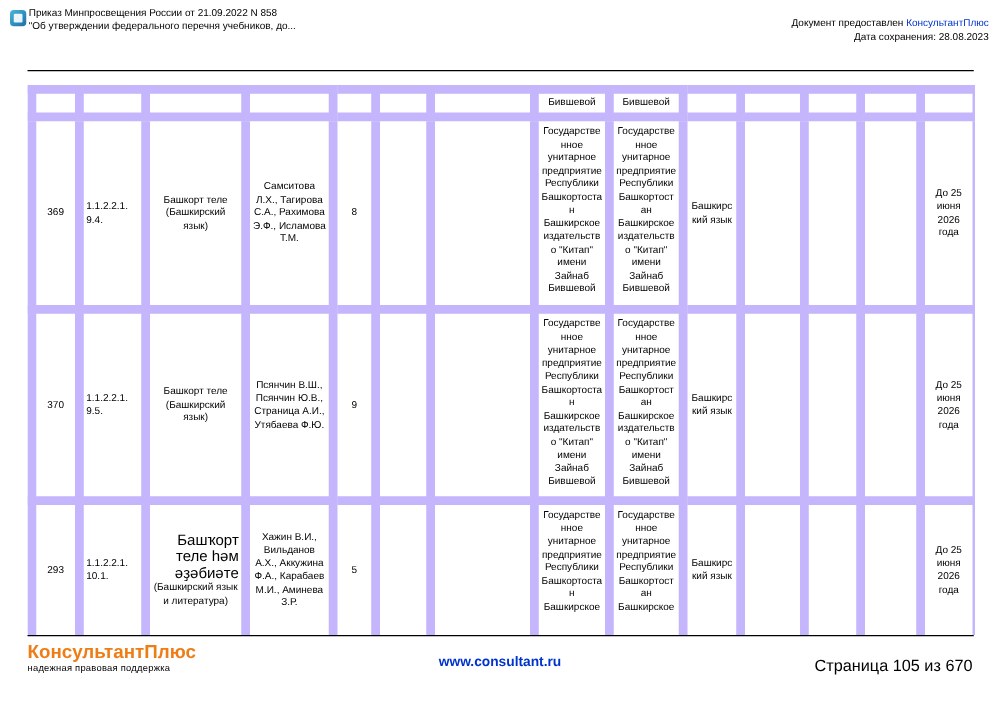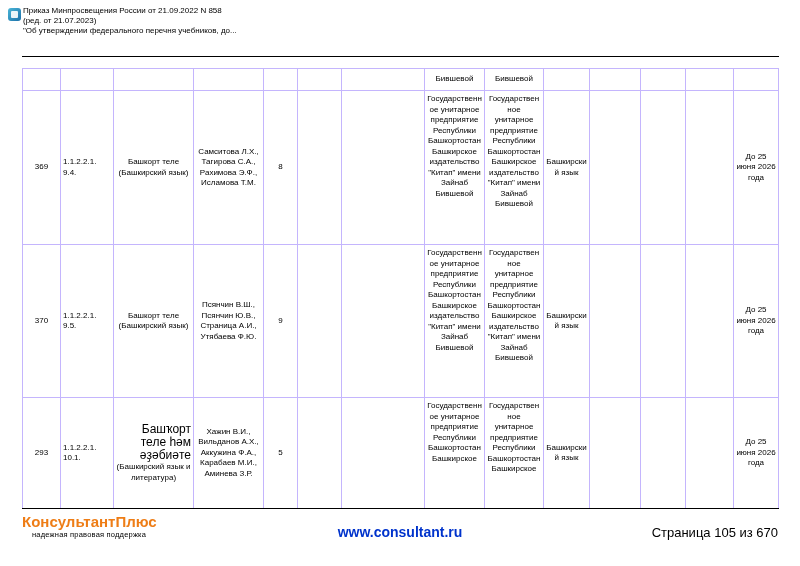--- a/index.html
+++ b/index.html
@@ -28,53 +28,56 @@
   .link { color: #0033cc; text-decoration: none; }
 
   .rule { position: absolute; left: 22px; width: 757px; height: 0; border-top: 1px solid #000; }
   .rule-top { top: 56px; }
   .rule-bottom { top: 508px; }
 
   
   .tbl-wrap { position: absolute; left: 22px; top: 68px; width: 758px; height: 440px; overflow: hidden; }
   table { border-collapse: collapse; table-layout: fixed; width: 756px; }
   td {
-    border: 1px solid #c4b5fd;
+    border: 7px solid #c4b5fd;
     font-size: 8px; line-height: 10.5px;
     text-align: center; vertical-align: middle;
     padding: 1px 2px; overflow: hidden; overflow-wrap: break-word; word-wrap: break-word;
   }
   td.code { text-align: left; white-space: pre-line; padding-left: 2px; }
   td.pub  { vertical-align: top; padding-top: 3px; }
   .name-big { font-size: 12px; line-height: 13px; text-align: right; }
   .r-carry { height: 22px; }
   .r-a { height: 154px; }
   .r-b { height: 153px; }
   .r-c { height: 111px; }
 
   
   .f-left { position: absolute; left: 22px; top: 513px; }
   .logo-title { color: #ee7d16; font-weight: bold; font-size: 15px; line-height: 17px; }
-  .logo-sub { font-size: 7.5px; line-height: 9px; letter-spacing: .2px; margin-left: 10px; }
-  .f-center { position: absolute; left: 0; right: 0; top: 524px; text-align: center; display: block; font-weight: bold; font-size: 14px; }
+  .logo-sub { font-size: 7.5px; line-height: 9px; letter-spacing: .2px; }
+  .f-center { position: absolute; left: 0; right: 0; top: 524px; text-align: center; display: block; font-weight: bold; font-size: 11px; }
   .f-right { position: absolute; right: 22px; top: 525px; font-size: 13px; }
 </style>
 </head>
 <body>
 
 <div class="page">
 
   <div class="header">
     <div class="header-left">
       <div class="doc-icon"></div>
       <div class="doc-lines">
         <div>Приказ Минпросвещения России от 21.09.2022 N 858</div>
-        <div>(ред. от 21.07.2023)</div>
         <div>"Об утверждении федерального перечня учебников, до...</div>
       </div>
+    </div>
+    <div class="header-right">
+      <div><span>Документ предоставлен</span> <a href="#" class="link">КонсультантПлюс</a></div>
+      <div>Дата сохранения: 28.08.2023</div>
     </div>
   </div>
 
   <div class="rule rule-top"></div>
 
   <div class="tbl-wrap">
     <table>
       <colgroup>
         <col style="width:38px">
           <col style="width:53px">

